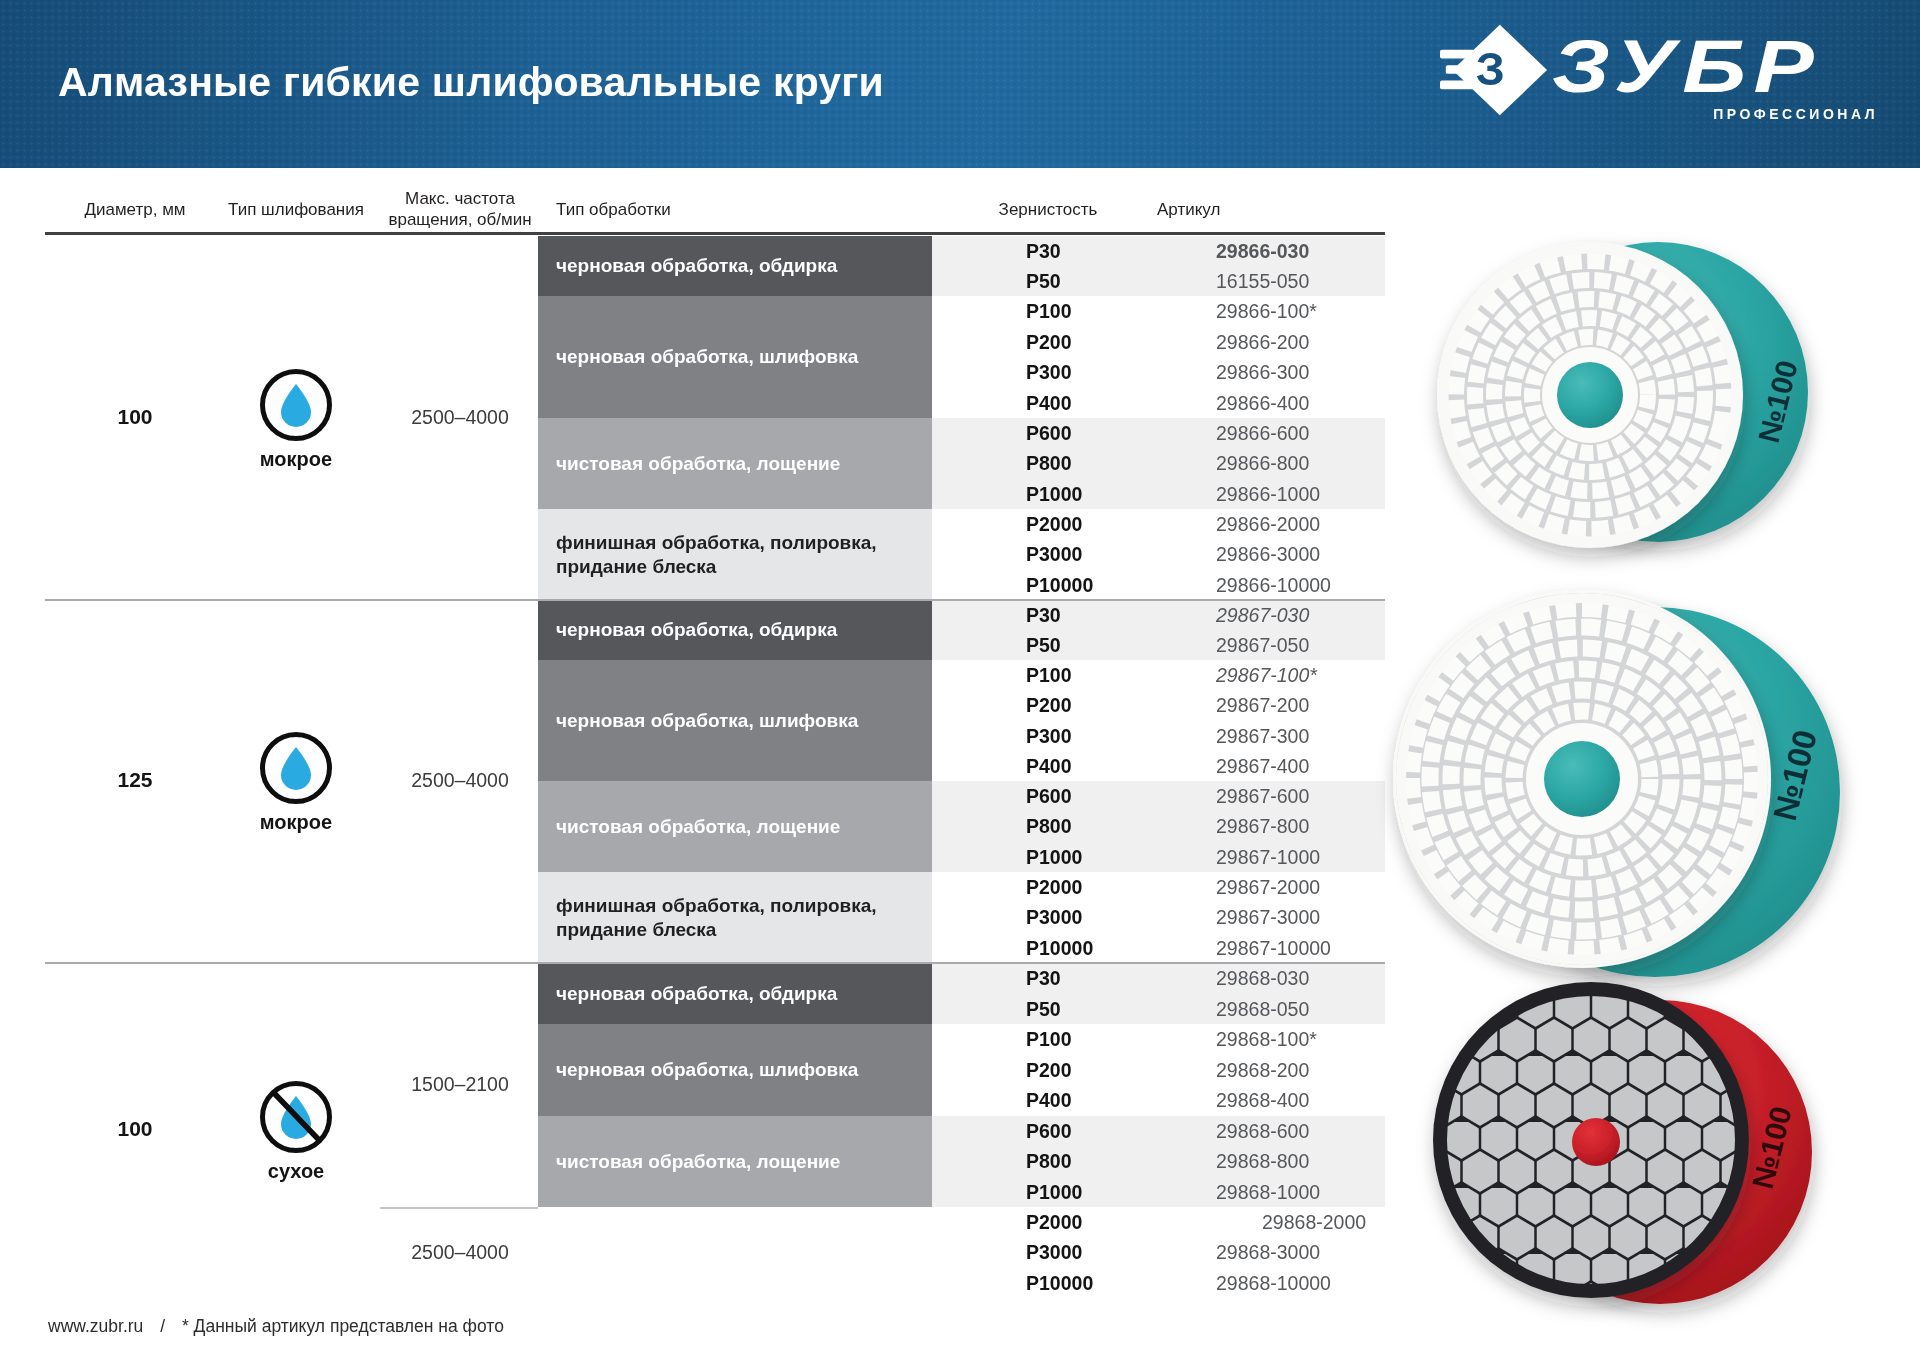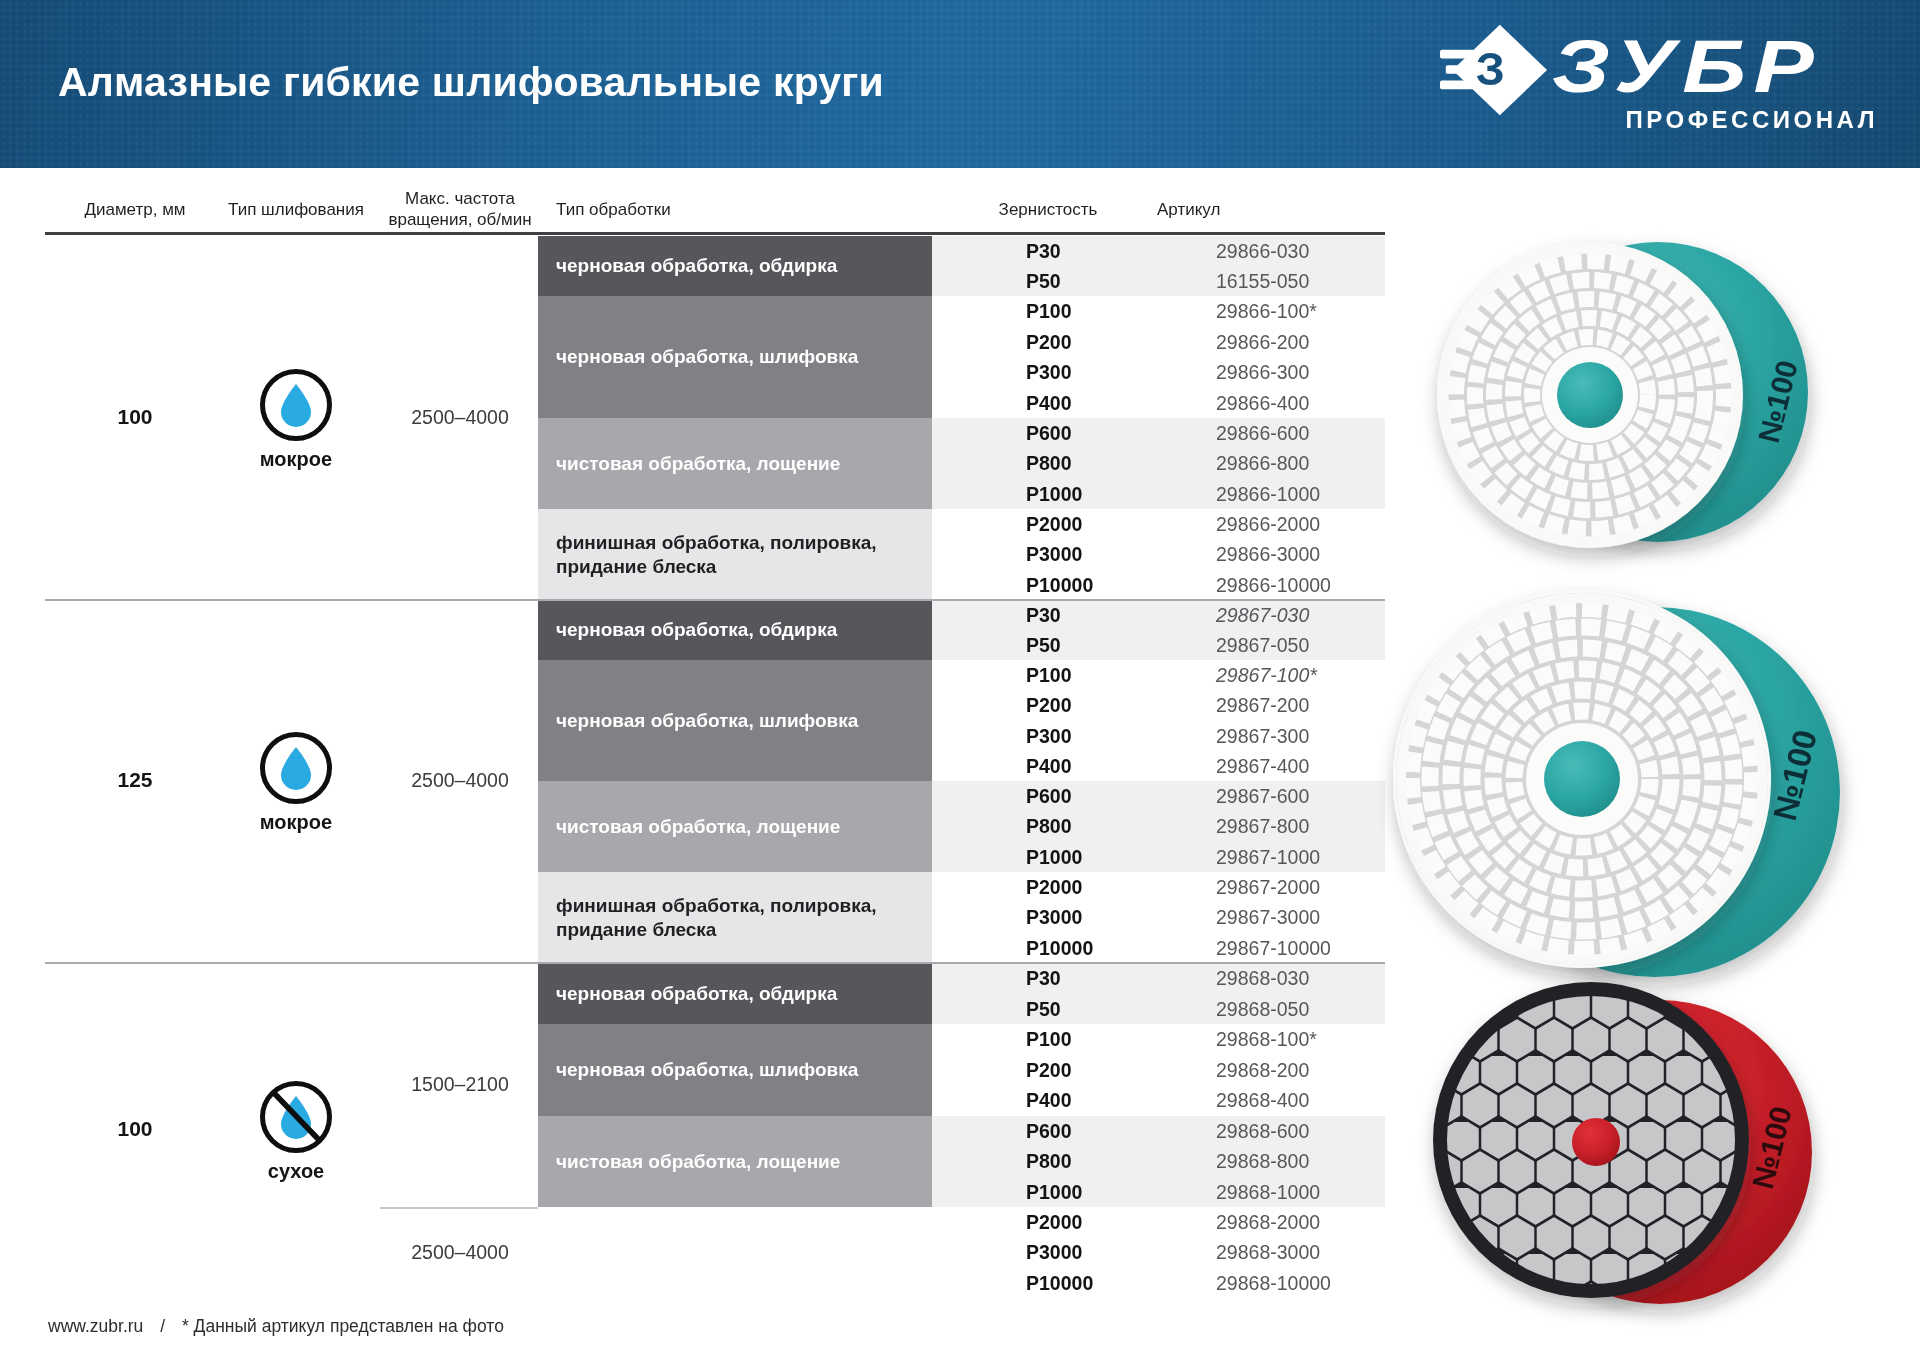--- a/index.html
+++ b/index.html
@@ -10,21 +10,21 @@
     background-image:
       radial-gradient(rgba(255,255,255,.05) 1px, transparent 1.4px),
       radial-gradient(rgba(0,0,0,.07) 1px, transparent 1.4px),
       linear-gradient(103deg,#164c77 0%,#1d6093 28%,#216aa0 52%,#1c5d8f 76%,#154a72 100%);
     background-size:7px 7px,7px 7px,100% 100%;
     background-position:0 0,3.5px 3.5px,0 0;}
   .title{position:absolute;left:58px;top:59px;font-size:41px;font-weight:bold;color:#ffffff;letter-spacing:.2px;}
   .logo-icon{position:absolute;left:1440px;top:22px;width:108px;height:96px;}
   .brand{position:absolute;left:1552px;top:24px;font-size:74px;font-weight:bold;font-style:italic;
          color:#ffffff;letter-spacing:6px;transform:scaleX(1.22);transform-origin:left top;white-space:nowrap;}
-  .brand-sub{position:absolute;left:1540px;top:106px;width:338px;text-align:right;font-size:24px;
+  .brand-sub{position:absolute;left:1540px;top:106px;width:338px;text-align:right;font-size:14px;
          font-weight:600;color:#ffffff;letter-spacing:3.5px;white-space:nowrap;}
   
   .hdr{position:absolute;font-size:17px;color:#231f20;text-align:center;line-height:21px;white-space:pre-line;}
   .hdr-rule{position:absolute;left:45px;top:232px;width:1340px;height:2.5px;background:#3f4143;}
   .block-sep{position:absolute;left:45px;width:1340px;height:2px;background:#a8aaad;}
   
   #table-body{position:absolute;left:0;top:0;width:1920px;height:1357px;}
   .cell{position:absolute;box-sizing:border-box;display:flex;align-items:center;padding-left:18px;
         font-size:19px;font-weight:600;line-height:1.25;white-space:pre-line;}
   .band{position:absolute;}
@@ -67,21 +67,21 @@
   <span class="hdr" style="left:556px;width:220px;top:199px;text-align:left;">Тип обработки</span>
   <span class="hdr" style="left:973px;width:150px;top:199px;">Зернистость</span>
   <span class="hdr" style="left:1157px;width:150px;top:199px;text-align:left;">Артикул</span>
   <div class="hdr-rule"></div>
 
   <div id="table-body">
       <div class="cell" style="left: 538px; top: 236px; width: 394px; height: 60px; background: rgb(85, 87, 91); color: rgb(255, 255, 255);">черновая обработка, обдирка</div>
       <div class="band" style="left: 932px; top: 236px; width: 453px; height: 60px; background: rgb(240, 240, 241);">
         <div class="rowline" style="top: 0px; height: 30px;">
           <span class="grit" style="line-height: 30px;">P30</span>
-          <span class="sku" style="line-height: 30px;">29866-030</span>
+          <span class="sku" style="line-height: 30px; font-weight: bold;">29866-030</span>
         </div>
         <div class="rowline" style="top: 30px; height: 30px;">
           <span class="grit" style="line-height: 30px;">P50</span>
           <span class="sku" style="line-height: 30px;">16155-050</span>
         </div>
       </div>
       <div class="cell" style="left: 538px; top: 296px; width: 394px; height: 122px; background: rgb(127, 129, 132); color: rgb(255, 255, 255);">черновая обработка, шлифовка</div>
       <div class="band" style="left: 932px; top: 296px; width: 453px; height: 122px; background: rgb(255, 255, 255);">
         <div class="rowline" style="top: 0px; height: 30.5px;">
           <span class="grit" style="line-height: 30.5px;">P100</span>
@@ -243,21 +243,21 @@
           <span class="sku" style="line-height: 30.3333px;">29868-800</span>
         </div>
         <div class="rowline" style="top: 60.6667px; height: 30.3333px;">
           <span class="grit" style="line-height: 30.3333px;">P1000</span>
           <span class="sku" style="line-height: 30.3333px;">29868-1000</span>
         </div>
       </div>
       <div class="band" style="left: 932px; top: 1207px; width: 453px; height: 91px; background: rgb(255, 255, 255);">
         <div class="rowline" style="top: 0px; height: 30.3333px;">
           <span class="grit" style="line-height: 30.3333px;">P2000</span>
-          <span class="sku" style="line-height: 30.3333px;">29868-2000</span>
+          <span class="sku" style="line-height: 30.3333px; margin-left: 46px;">29868-2000</span>
         </div>
         <div class="rowline" style="top: 30.3333px; height: 30.3333px;">
           <span class="grit" style="line-height: 30.3333px;">P3000</span>
           <span class="sku" style="line-height: 30.3333px;">29868-3000</span>
         </div>
         <div class="rowline" style="top: 60.6667px; height: 30.3333px;">
           <span class="grit" style="line-height: 30.3333px;">P10000</span>
           <span class="sku" style="line-height: 30.3333px;">29868-10000</span>
         </div>
       </div>

